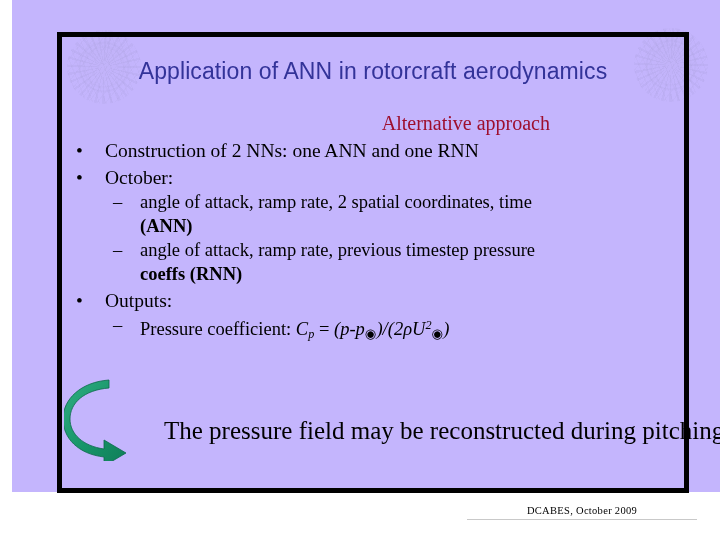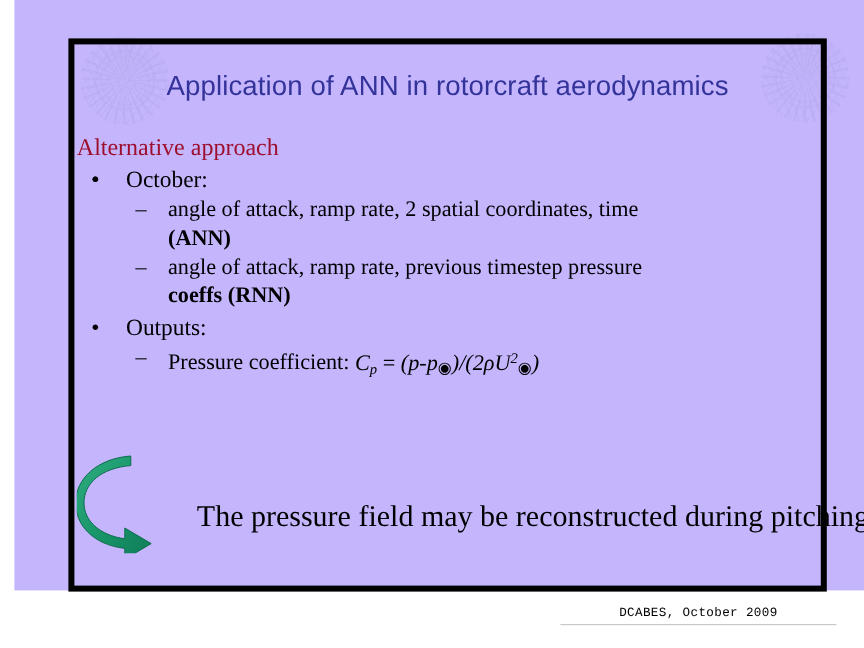--- a/index.html
+++ b/index.html
@@ -78,21 +78,21 @@
   
   #body {
     position: absolute;
     left: 52px;
     top: 110px;
     width: 618px;
     height: 375px;
   }
 
   #subheading {
-    text-align: left;
+    text-align: right;
     color: #9e0f2e;
     font-family: "Liberation Serif", serif;
     font-size: 20px;
     line-height: 26px;
     padding-right: 132px;
   }
 
   ul.lvl1 {
     list-style: none;
     margin: 0;
@@ -190,21 +190,21 @@
 
   
   #footer {
     position: absolute;
     left: 455px;
     top: 505px;
     width: 230px;
     text-align: center;
   }
   #footer-text {
-    font-family: Liberation Mono, monospace;
+    font-family: Liberation Serif, serif;
     font-size: 10.5px;
     color: #000000;
     letter-spacing: 0.3px;
   }
   #footer-rule {
     margin-top: 3px;
     border-top: 1px solid #c9c9c9;
     width: 230px;
   }
 </style>
@@ -221,20 +221,21 @@
   <div id="title">Application of ANN in rotorcraft aerodynamics</div>
 
   <div id="body">
 
     <div id="subheading">Alternative approach</div>
 
     <ul class="lvl1">
 
       <li class="b1">
         <span class="b1-bullet">•</span>
+        <span>Construction of  2 NNs: one ANN and one RNN</span>
       </li>
 
       <li class="b1">
         <span class="b1-bullet">•</span>
         <span>October:</span>
         <ul class="lvl2">
           <li class="b2">
             <span class="b2-dash">–</span>
             <span>angle of attack, ramp rate, 2 spatial coordinates, time</span>
           </li>

